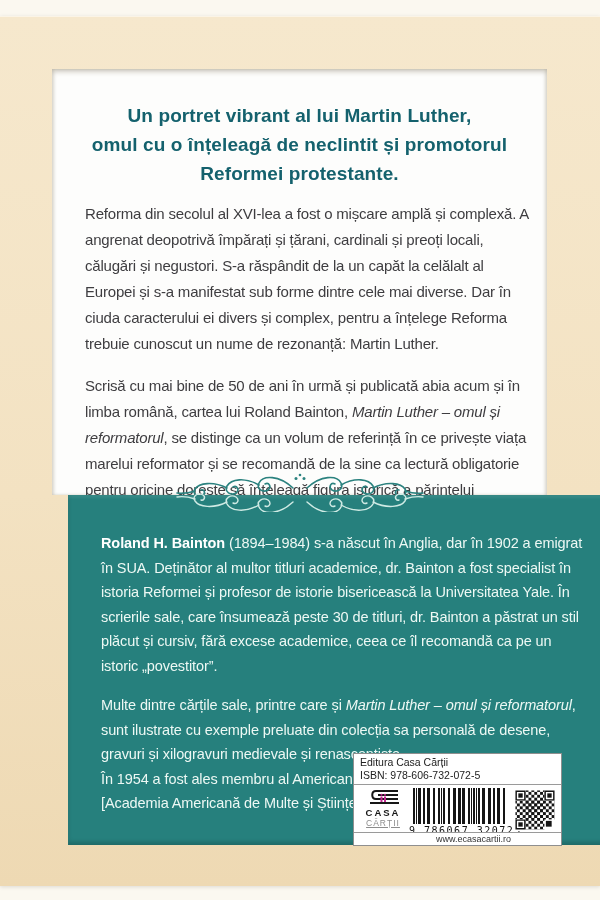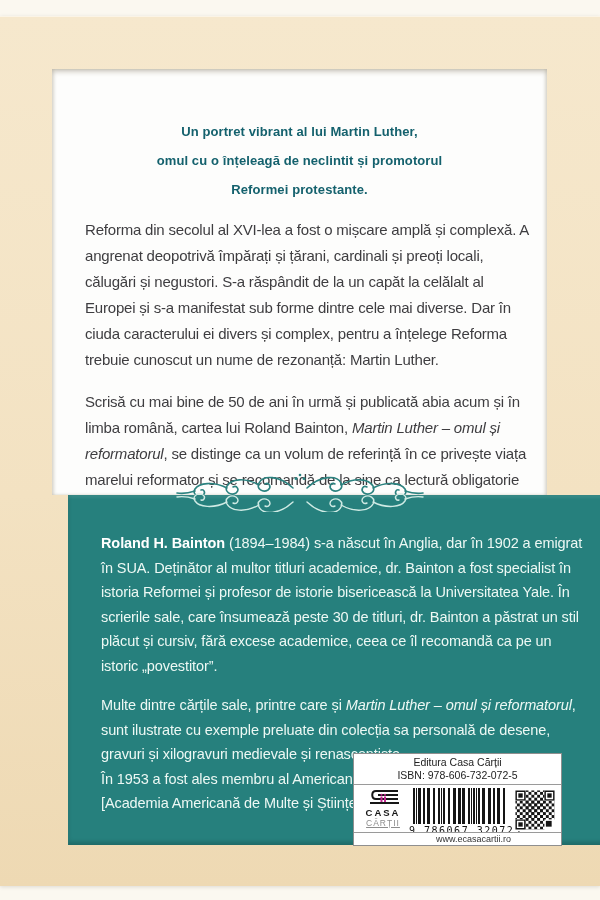--- a/index.html
+++ b/index.html
@@ -14,22 +14,22 @@
     background:linear-gradient(180deg,#f6e8cd 0%,#f3e2c2 55%,#eed9b3 100%);
     box-shadow:0 1px 4px rgba(0,0,0,.12), inset 0 1px 0 rgba(255,255,255,.5);
   }
   
   .panel-white{
     position:absolute;left:52px;top:53px;width:495px;height:426px;
     background:#fdfdfc;
     box-shadow:inset 0 3px 5px rgba(110,95,65,.30), inset 2px 0 3px rgba(110,95,65,.12), inset -2px 0 3px rgba(110,95,65,.12);
   }
   .headline{
-    margin-top:48px;text-align:center;
-    color:#14616d;font-weight:bold;font-size:13px;line-height:29px;
+    margin-top:32px;text-align:center;
+    color:#14616d;font-weight:bold;font-size:19px;line-height:29px;
     letter-spacing:.1px;
   }
   .body-copy{
     padding:0 18px 0 33px;color:#3e3d40;
     font-size:15px;line-height:26px;letter-spacing:-0.2px;
   }
   .body-copy p{margin:0;}
   .p-intro-1{margin-top:13px !important;}
   .p-intro-2{margin-top:16px !important;}
   .ital{font-style:italic;}
@@ -53,21 +53,21 @@
     width:250px;height:40px;z-index:3;pointer-events:none;
   }
   
   .isbn-box{
     position:absolute;left:285px;top:258px;width:209px;height:93px;
     background:#ffffff;border:1.5px solid #8f8f8f;box-sizing:border-box;
     color:#1d1d1f;z-index:4;
   }
   .isbn-head{
     padding:2px 6px 3px;border-bottom:1px solid #9a9a9a;
-    font-size:10.5px;line-height:12.5px;color:#222;text-align:center;
+    font-size:10.5px;line-height:12.5px;color:#222;
   }
   .isbn-mid{display:flex;align-items:flex-start;height:56px;padding:2px 3px 0;}
   .logo-block{width:52px;text-align:center;line-height:10px;padding-top:1px;}
   .logo-casa{font-size:9.5px;font-weight:bold;letter-spacing:2px;color:#171717;}
   .logo-cartii{font-size:8.5px;letter-spacing:1px;color:#8c8c8c;text-decoration:underline;}
   .barcode-wrap{flex:1;min-width:0;}
   .bars{
     height:36px;margin:1px 4px 0;background-color:#fff;
     background-image:
       repeating-linear-gradient(90deg,#141414 0 2px,transparent 2px 5px),
@@ -125,21 +125,21 @@
       <circle cx="129" cy="6.5" r="1.5"></circle>
       <circle cx="125" cy="3" r="1.3"></circle>
     </g>
   </svg>
 
   <div class="panel-teal">
     <div class="teal-copy">
       <p class="p-author-1"><span class="author-name">Roland H. Bainton</span><span> (1894–1984) s-a născut în Anglia, dar în 1902 a emigrat în SUA.  Deținător al multor titluri academice, dr. Bainton a fost specialist în istoria Reformei și profesor de istorie bisericească la Universitatea Yale. În scrierile sale, care însumează peste 30 de titluri, dr. Bainton a păstrat un stil plăcut și cursiv, fără excese academice, ceea ce îl recomandă ca pe un istoric „povestitor”.</span></p>
       <p class="p-author-2"><span>Multe dintre cărțile sale, printre care și </span><span class="ital">Martin Luther – omul și reformatorul</span><span>, sunt ilustrate cu exemple preluate din colecția sa personală de desene, gravuri și xilogravuri medievale și renascentiste.</span></p>
       <div class="membership">
-        <div>În 1953 a fost ales membru al American</div>
+        <div>În 1954 a fost ales membru al American</div>
         <div>[Academia Americană de Multe și Științe].</div>
       </div>
     </div>
 
     <div class="isbn-box">
       <div class="isbn-head">
         <div>Editura Casa Cărții</div>
         <div>ISBN: 978-606-732-072-5</div>
       </div>
       <div class="isbn-mid">

